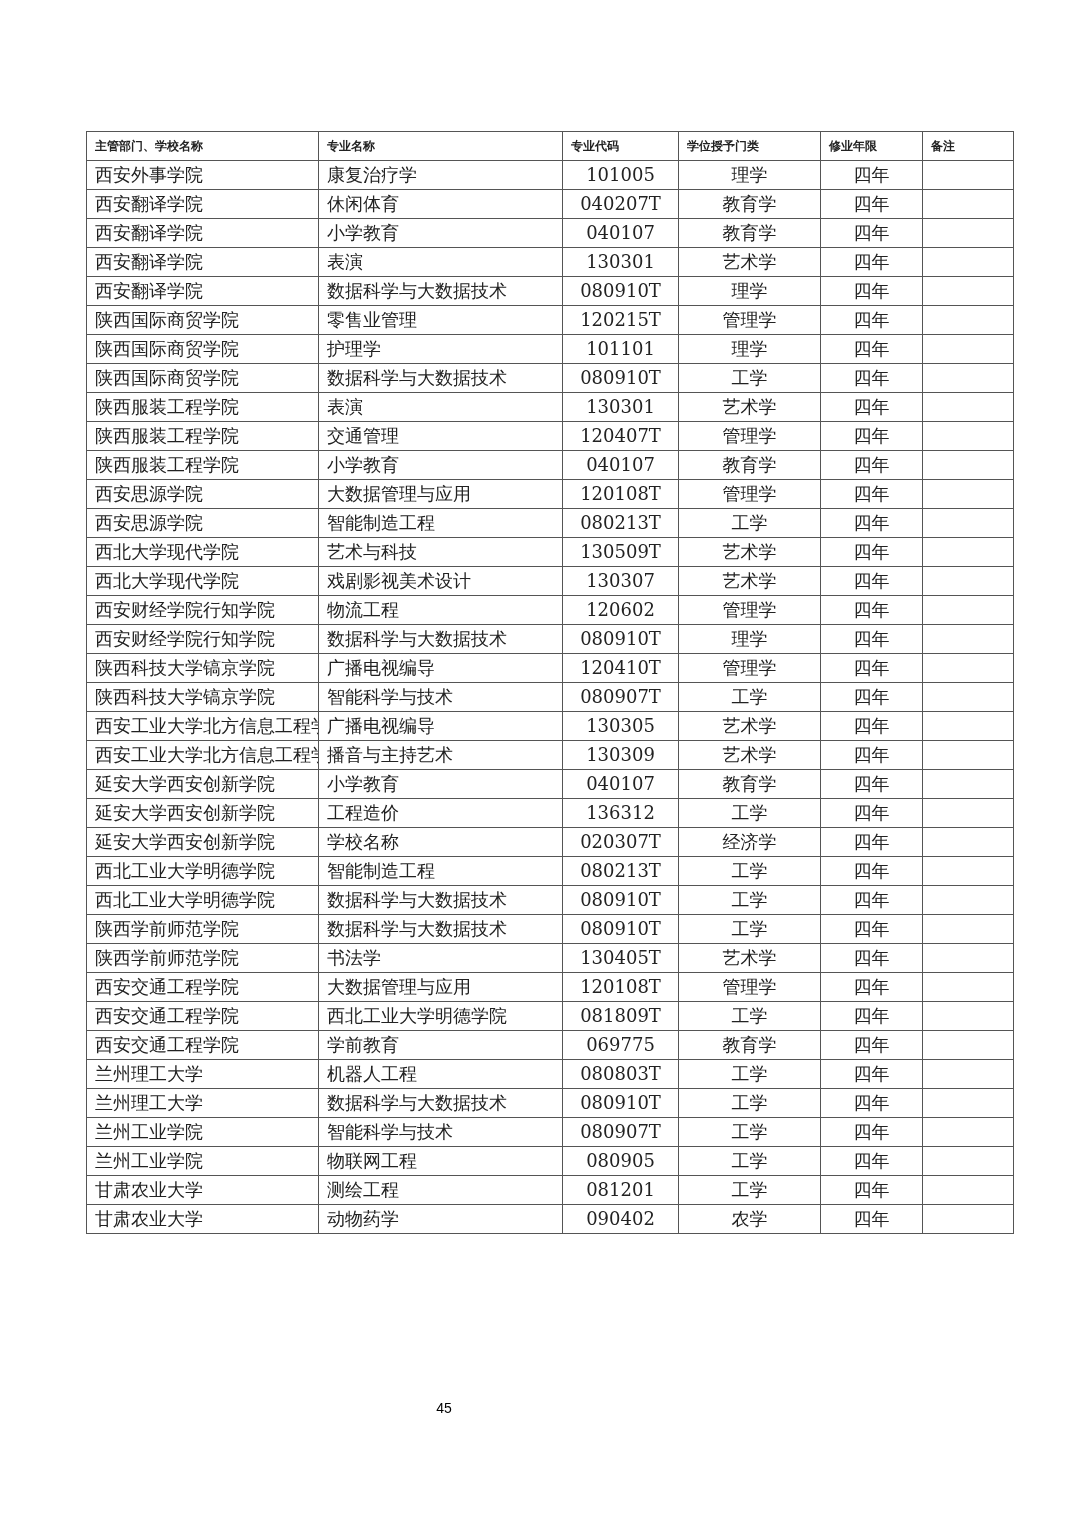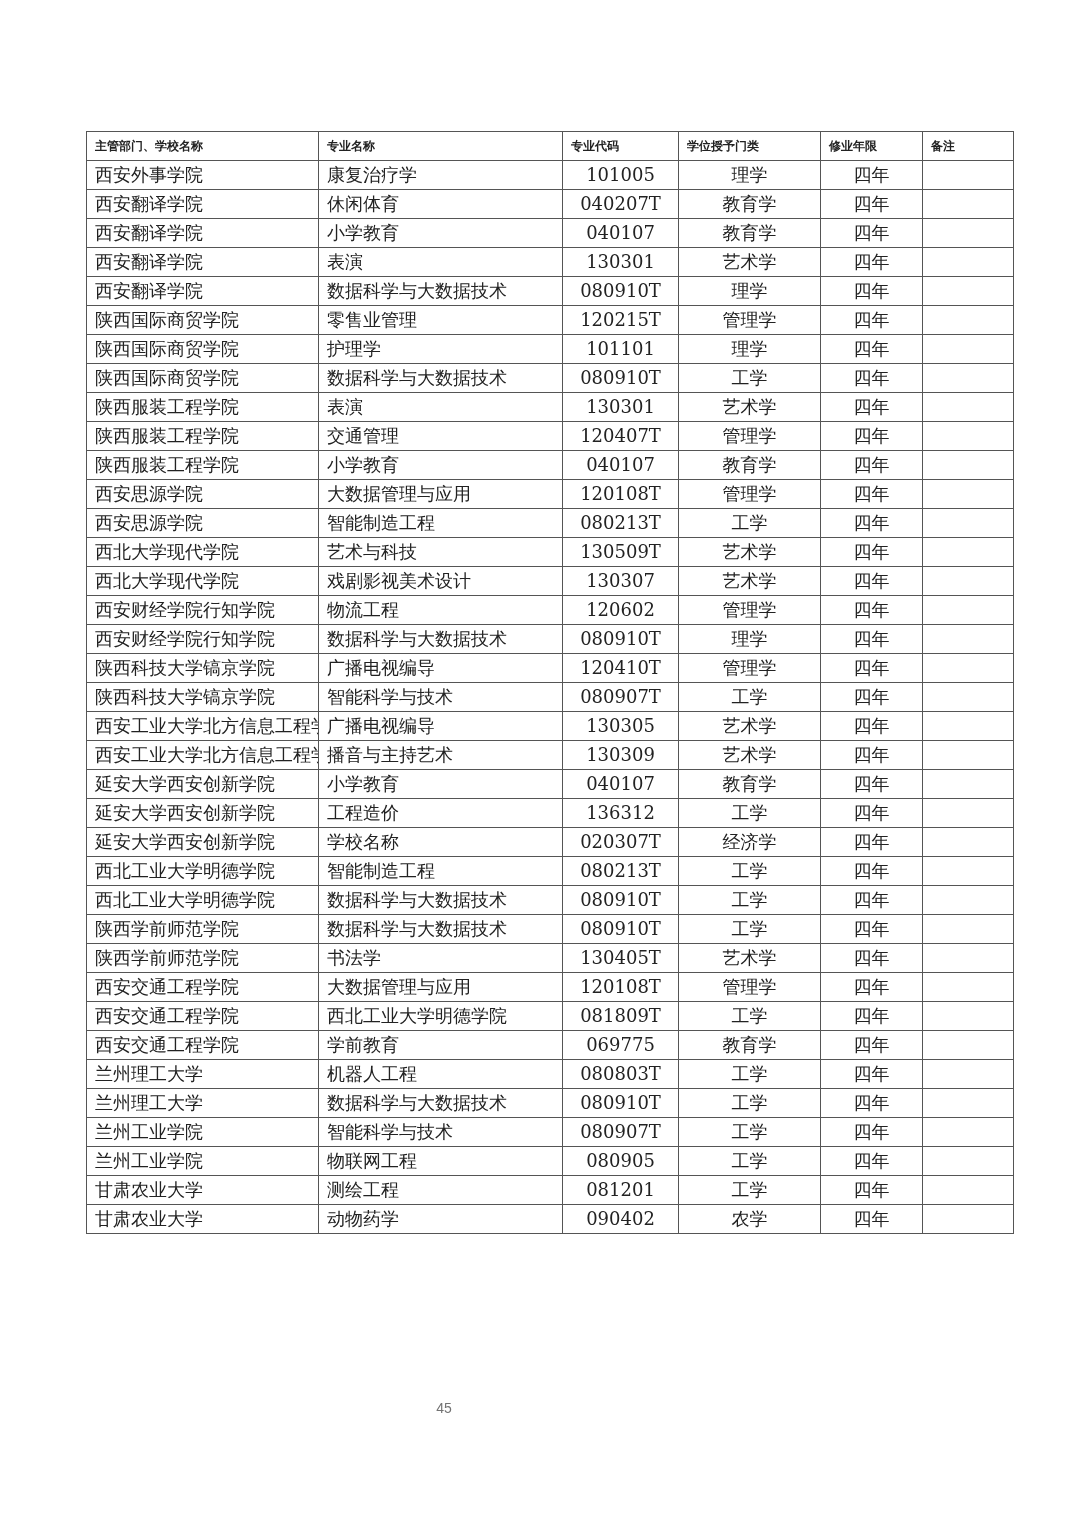--- a/index.html
+++ b/index.html
@@ -8,21 +8,21 @@
   table.doc { position: absolute; left: 86px; top: 131px; width: 927px;
               border-collapse: collapse; table-layout: fixed; }
   table.doc td, table.doc th { border: 1px solid #555; font-size: 18px; font-weight: normal;
               height: 28px; padding: 0 8px; line-height: 28px; white-space: nowrap; overflow: hidden; }
   table.doc th { font-weight: bold; text-align: left; font-family: "DejaVu Sans", sans-serif; font-size: 12px; }
   td.c { text-align: center; }
   td.l { text-align: left; }
   td.wrap { white-space: normal; line-height: 28px; padding-top: 1px; padding-bottom: 1px; }
   td.province { text-align: center; font-weight: bold; font-family: "DejaVu Sans", sans-serif; }
   .page-num { position: absolute; top: 1400px; left: 0; width: 888px; text-align: center;
-              font-family: "Liberation Sans", sans-serif; font-size: 14px; color: #737373; }
+              font-family: "Liberation Sans", sans-serif; font-size: 14px; color: #000000; }
 </style>
 </head>
 <body>
 
 <table class="doc">
   <colgroup>
     <col style="width:232px">
       <col style="width:244px">
       <col style="width:116px">
     <col style="width:142px">

